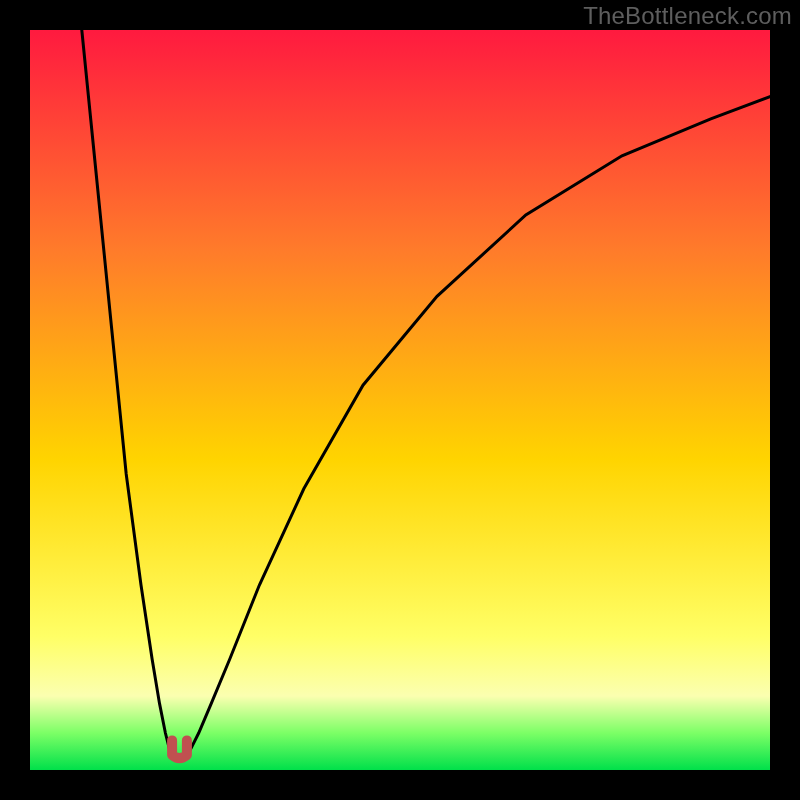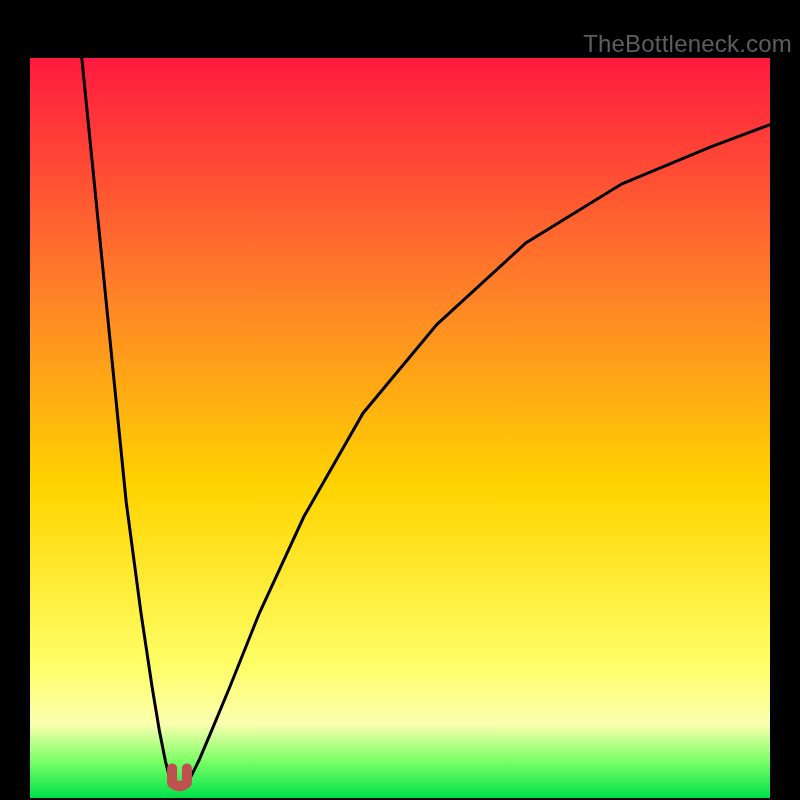--- a/index.html
+++ b/index.html
@@ -8,21 +8,20 @@
     width: 800px;
     height: 800px;
     overflow: hidden;
     background: #000;
     font-family: Arial, Helvetica, sans-serif;
   }
   .frame {
     position: absolute;
     inset: 0;
     background: #000;
-    margin-top: 28px;
   }
   .plot {
     position: absolute;
     left: 30px;
     top: 30px;
     width: 740px;
     height: 740px;
     overflow: hidden;
   }
   .gradient {

